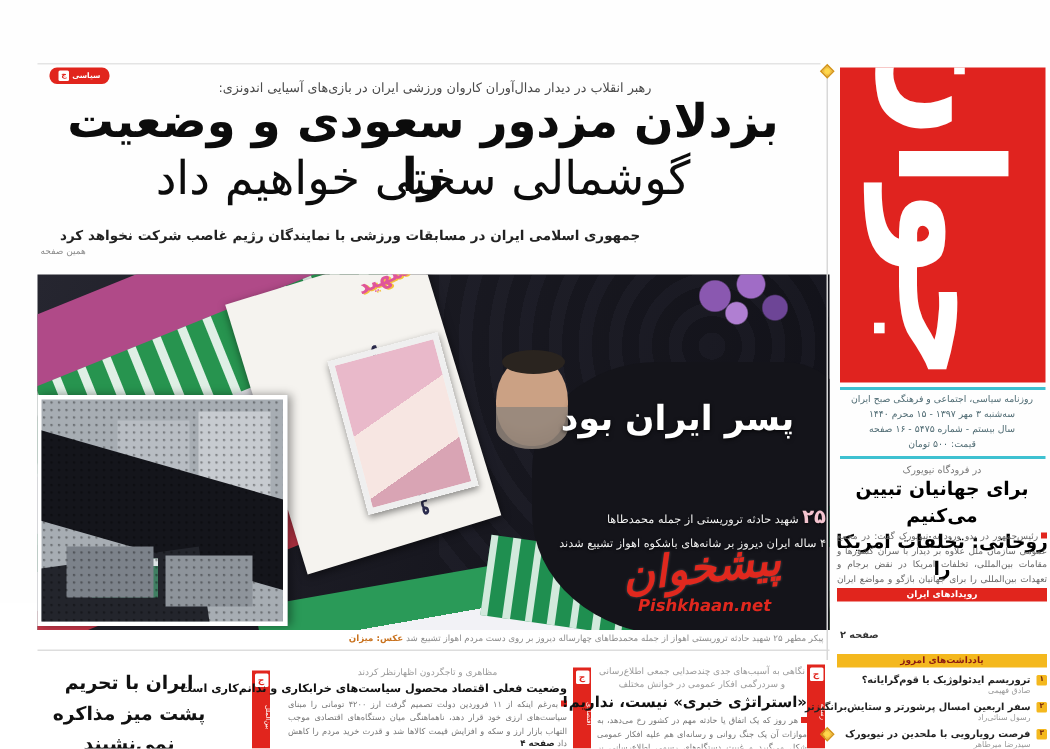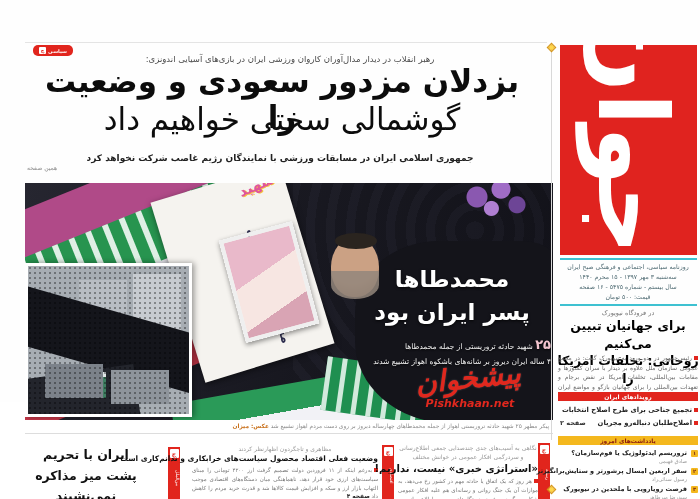--- a/index.html
+++ b/index.html
@@ -13,21 +13,21 @@
   .lead-tag { left:33px; top:45px; width:40px; height:11px; background:#e1251d; border-radius:5px;
     display:flex; align-items:center; justify-content:center; gap:2px; }
   .lead-tag .t { color:#fff; font-size:5px; font-weight:bold; }
   .lead-tag .logo-sq { width:7px; height:7px; background:#fff; color:#e1251d; font-size:5px;
     font-weight:bold; text-align:center; line-height:7px; border-radius:1px; }
   .kicker { left:60px; top:54px; width:460px; text-align:center; font-size:8.5px; color:#4a4a4a; }
   .hl1 { left:28px; top:64px; width:508px; text-align:center; font-size:31px; font-weight:bold;
     color:#0c0c0c; line-height:1.15; letter-spacing:-0.5px; }
   .hl2 { left:28px; top:102px; width:508px; text-align:center; font-size:31px; font-weight:normal;
     color:#0c0c0c; line-height:1.15; letter-spacing:-0.5px; }
-  .subhead { left:40px; top:153px; width:480px; text-align:center; font-size:9px; font-weight:bold; color:#222; }
+  .subhead { left:40px; top:153px; width:480px; text-align:left; font-size:9px; font-weight:bold; color:#222; }
   .samepage { left:27px; top:164px; font-size:6px; color:#8a8a8a; }
 
   
   .photo { left:25px; top:183px; width:528px; height:237px; overflow:hidden;
     background:linear-gradient(105deg,#262630 0%,#17171f 55%,#0b0b11 100%); }
   .ph-el { position:absolute; }
   .drape { right:0; top:0; width:260px; height:237px;
     background:repeating-radial-gradient(circle at 70% 20%, #23232e 0 9px, #181820 9px 20px); opacity:.5; }
   .strip1 { left:-24px; top:-16px; width:270px; height:66px; transform:rotate(-22deg); background:#b04a88; }
   .strip2 { left:-40px; top:34px; width:290px; height:56px; transform:rotate(-22deg); background:#27944f;
@@ -177,21 +177,20 @@
       <span class="name">محمد طاها اقدامی</span>
     </div>
     <div class="ph-el portrait"></div>
     <div class="ph-el flowers"></div>
     <div class="ph-el rose"></div>
     <div class="ph-el man-body"></div>
     <div class="ph-el man-head"></div>
     <div class="ph-el man-beard"></div>
     <div class="ph-el man-hair"></div>
     <div class="ph-el ov-title">
-      <div>محمدطاها</div>
       <div>پسر ایران بود</div>
     </div>
     <div class="ph-el ov-sub">
       <div><span class="bignum">۲۵</span><span> شهید حادثه تروریستی از جمله محمدطاها</span></div>
       <div>۴ ساله ایران دیروز بر شانه‌های باشکوه اهواز تشییع شدند</div>
     </div>
     <div class="ph-el wm-script">پیشخوان</div>
     <div class="ph-el wm-url">Pishkhaan.net</div>
     <div class="ph-el inset">
       <div class="in-el in-bldg1"></div>
@@ -265,31 +264,27 @@
   <div class="abs rk">در فرودگاه نیویورک</div>
   <div class="abs rh">
     <div>برای جهانیان تبیین می‌کنیم</div>
     <div>روحانی: تخلفات امریکا را</div>
   </div>
   <div class="abs rb">
     <span class="rbullet"></span><span>رئیس‌جمهور در بدو ورود به نیویورک گفت: در مجمع عمومی سازمان ملل علاوه بر دیدار با سران کشورها و مقامات بین‌المللی، تخلفات امریکا در نقض برجام و تعهدات بین‌المللی را برای جهانیان بازگو و مواضع ایران را درباره تحولات منطقه تبیین می‌کنیم </span><span class="pref">صفحه ۲</span>
   </div>
 
   <div class="abs redbar">رویدادهای ایران</div>
-  <div class="abs rlist">
-    <div><span class="rbullet"></span><span>تجمیع جناحی برای طرح اصلاح انتخابات</span></div>
-    <div><span class="rbullet"></span><span>اصلاح‌طلبان دنباله‌رو مجریان</span></div>
-  </div>
   <div class="abs rlist-pref">صفحه ۲</div>
 
   <div class="abs yellowbar">یادداشت‌های امروز</div>
   <div class="abs notes">
     <div class="note">
       <span class="nsq">۱</span>
-      <div class="nt">تروریسم ایدئولوژیک یا قوم‌سازمان؟</div>
+      <div class="nt">تروریسم ایدئولوژیک یا قوم‌گرایانه؟</div>
       <div class="na">صادق فهیمی</div>
     </div>
     <div class="note">
       <span class="nsq">۲</span>
       <div class="nt">سفر اربعین امسال پرشورتر و ستایش‌برانگیزتر</div>
       <div class="na">رسول سنائی‌راد</div>
     </div>
     <div class="note">
       <span class="nsq">۳</span>
       <div class="nt">فرصت رویارویی با ملحدین در نیویورک</div>

